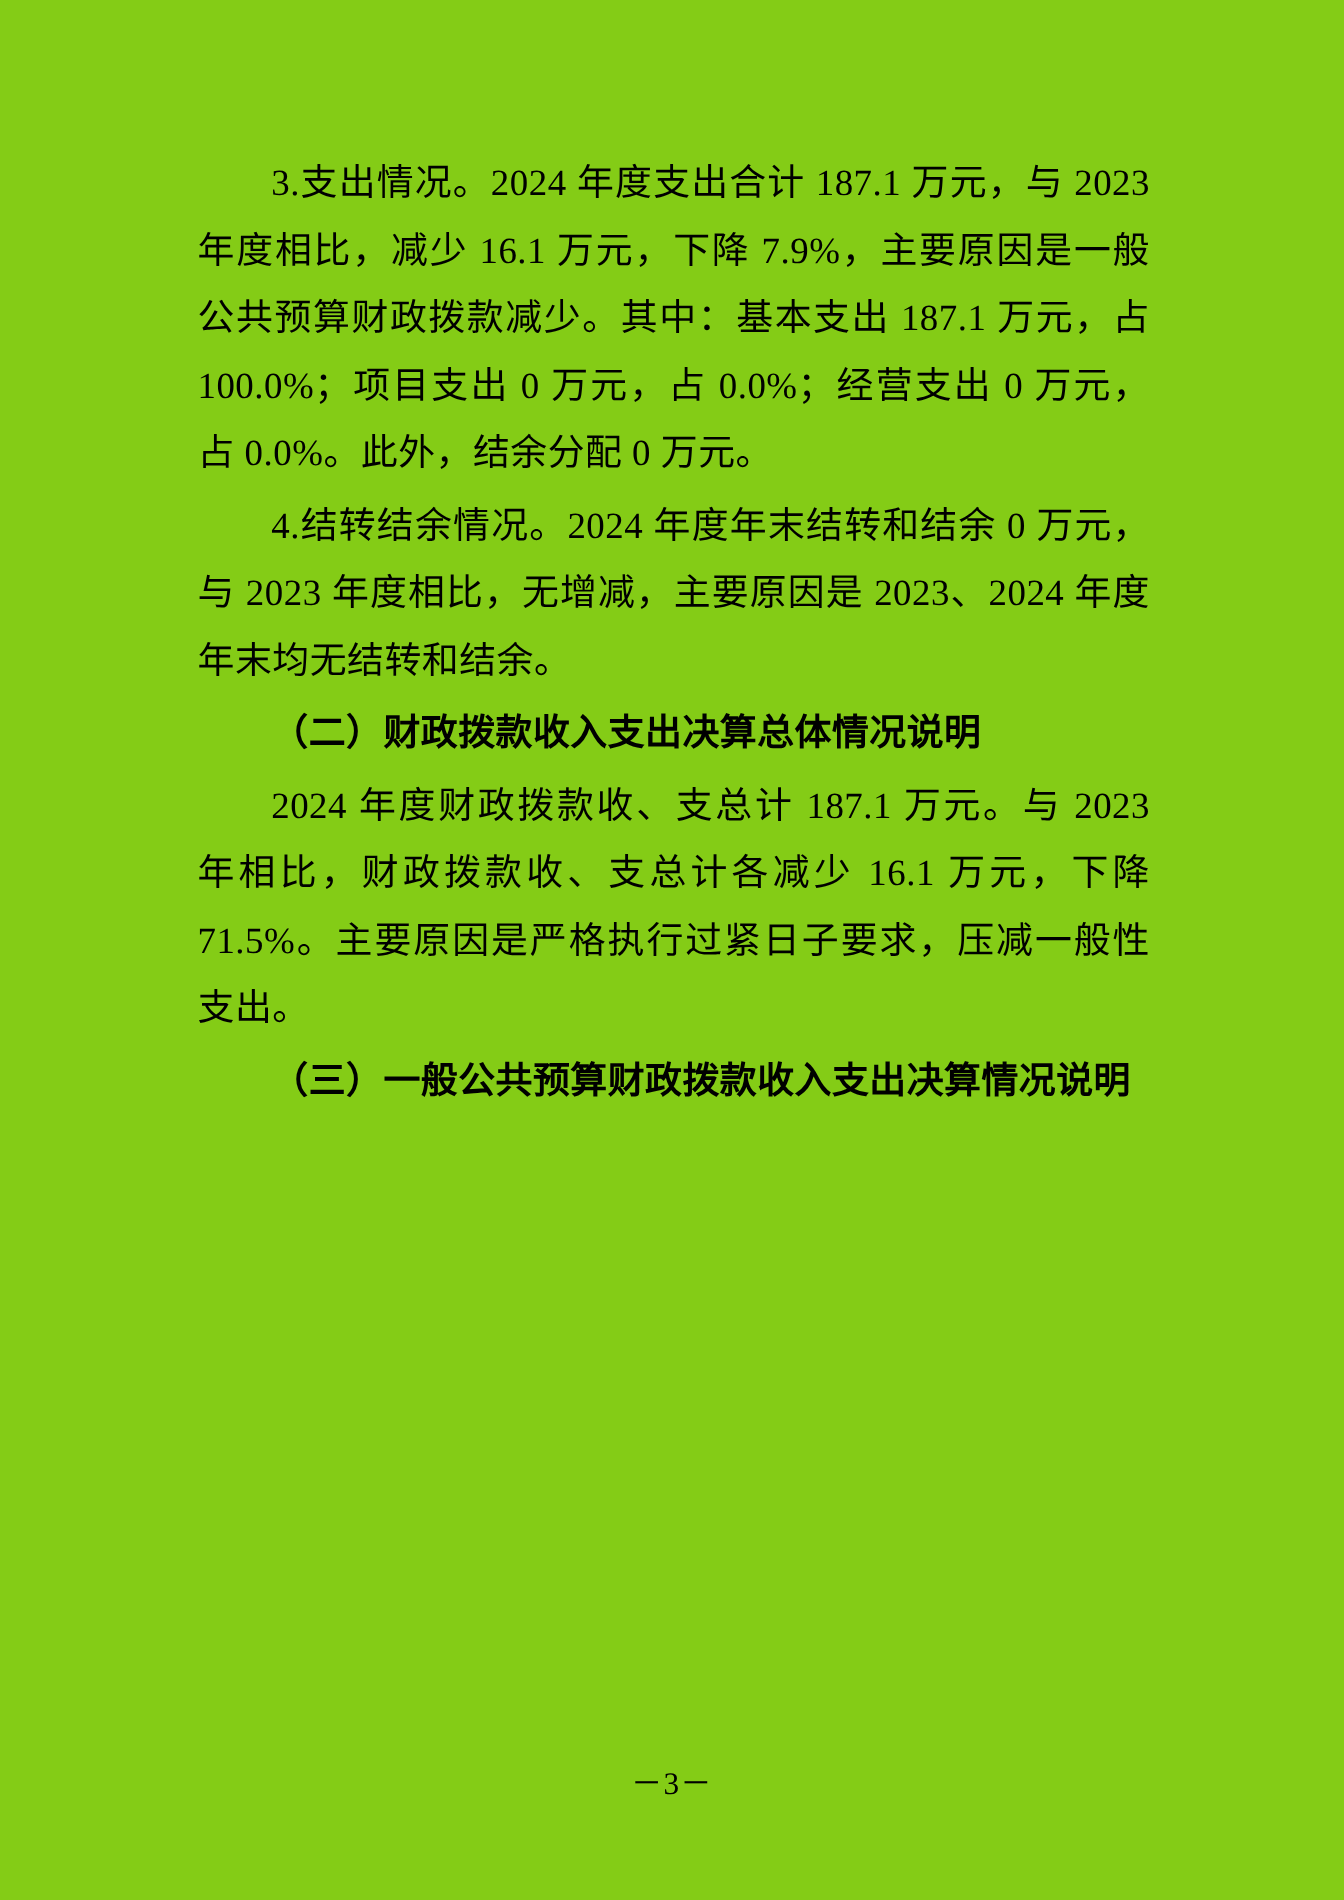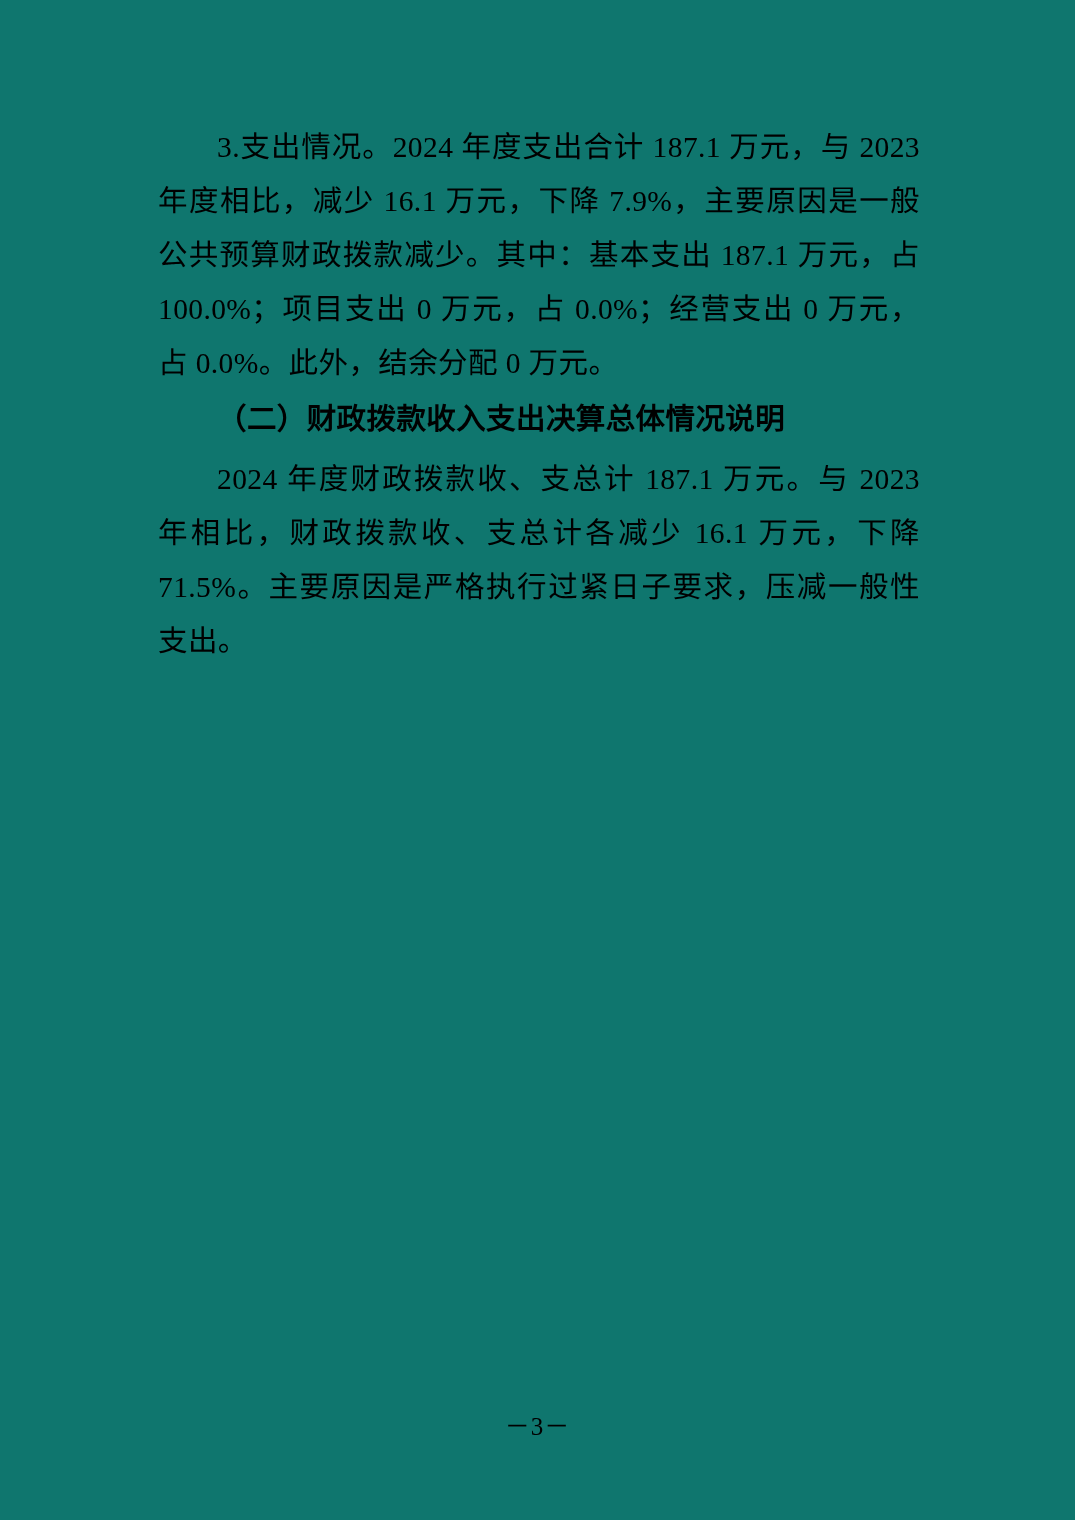--- a/index.html
+++ b/index.html
@@ -10,21 +10,21 @@
   }
   body {
     font-family: "Liberation Serif", "DejaVu Serif", serif;
     color: #000000;
   }
   .page {
     position: relative;
     width: 1075px;
     height: 1520px;
     margin: 0 auto;
-    background: #0f766e;
+    background: #84cc16;
     box-sizing: border-box;
     overflow: hidden;
   }
   .content {
     position: absolute;
     left: 158px;
     top: 120px;
     width: 762px;
   }
   p.para {
@@ -37,45 +37,47 @@
     letter-spacing: 0.4px;
     font-family: "Liberation Serif", "DejaVu Serif", serif;
   }
   p.heading {
     margin: 0 0 4px 0;
     font-size: 29.5px;
     line-height: 54px;
     text-indent: 2em;
     font-weight: bold;
     letter-spacing: 0.4px;
-    font-family: Liberation Mono, monospace;
+    font-family: Liberation Sans, sans-serif;
   }
   .footer {
     position: absolute;
     left: 0;
     right: 0;
     bottom: 78px;
     text-align: center;
     font-size: 25px;
     font-family: "Liberation Serif", "DejaVu Serif", serif;
     letter-spacing: 1px;
   }
 </style>
 </head>
 <body>
 
 <div class="page">
   <div class="content">
 
     <p class="para">3.支出情况。2024 年度支出合计 187.1 万元，与 2023 年度相比，减少 16.1 万元，下降 7.9%，主要原因是一般公共预算财政拨款减少。其中：基本支出 187.1 万元，占 100.0%；项目支出 0 万元，占 0.0%；经营支出 0 万元，占 0.0%。此外，结余分配 0 万元。</p>
 
+    <p class="para">4.结转结余情况。2024 年度年末结转和结余 0 万元，与 2023 年度相比，无增减，主要原因是 2023、2024 年度年末均无结转和结余。</p>
 
     <p class="heading">（二）财政拨款收入支出决算总体情况说明</p>
 
     <p class="para">2024 年度财政拨款收、支总计 187.1 万元。与 2023 年相比，财政拨款收、支总计各减少 16.1 万元，下降 71.5%。主要原因是严格执行过紧日子要求，压减一般性支出。</p>
 
+    <p class="heading">（三）一般公共预算财政拨款收入支出决算情况说明</p>
 
 
 
   </div>
 
   <div class="footer">－3－</div>
 </div>
 
 </body></html>

